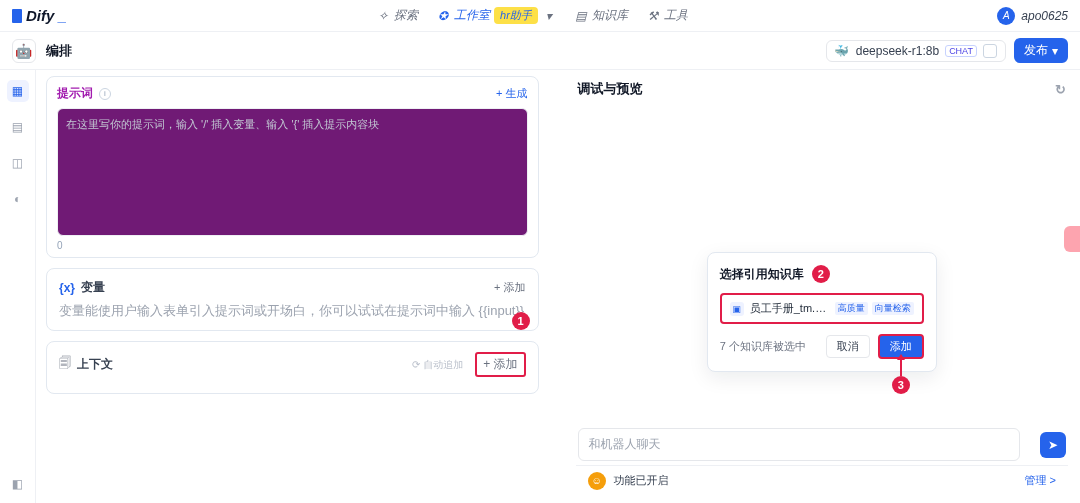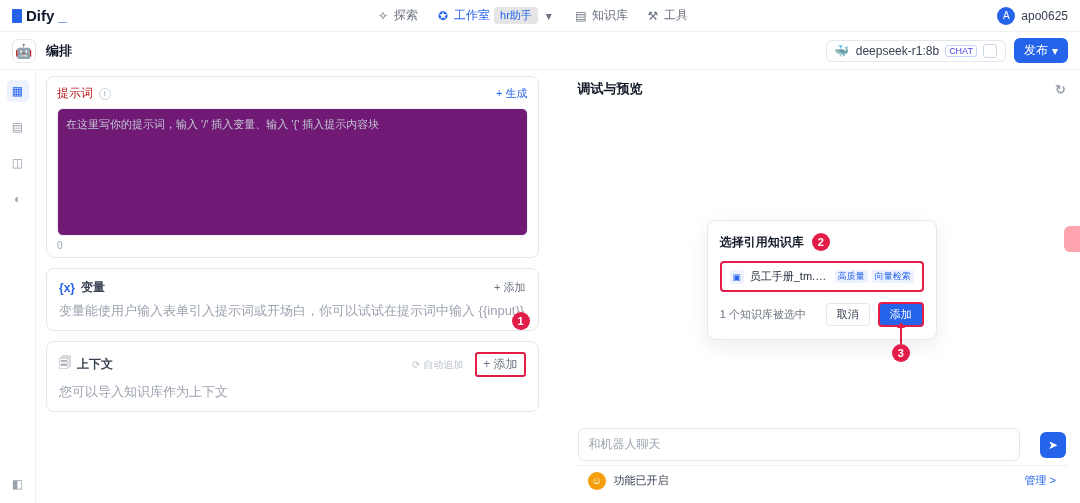--- a/index.html
+++ b/index.html
@@ -9,29 +9,29 @@
     color: #1f2937;
     background: #fff;
     width: 1080px;
     height: 503px;
     overflow: hidden;
     position: relative;
   }
   
   .topbar {
     display: flex; align-items: center; height: 32px;
-    padding: 0 12px; border-bottom: 1px solid #eef0f4;
+    padding: 0 12px; border-bottom: 1px solid #eef0f4; font-style: italic;
   }
   .logo { display:flex; align-items:center; gap:4px; font-weight:700; font-size:15px; color:#0f172a;}
   .logo .sq { width:10px;height:14px;background:#2563eb;border-radius:1px;display:inline-block;}
   .logo .underscore{color:#2563eb;font-weight:700;}
   .topnav { margin-left:auto; margin-right:auto; display:flex; gap:18px; align-items:center;}
   .topnav .item{display:flex;align-items:center;gap:4px;color:#6b7280;cursor:pointer;}
   .topnav .item.active{color:#2563eb;}
-  .pill{background:#e5e5e5;color:#2563eb;border-radius:4px;padding:1px 6px;font-size:11px;}
+  .pill{background:#fde047;color:#2563eb;border-radius:4px;padding:1px 6px;font-size:11px;}
   .user{display:flex;align-items:center;gap:6px;color:#374151;}
   .avatar{width:18px;height:18px;border-radius:50%;background:#2563eb;color:#fff;display:flex;align-items:center;justify-content:center;font-size:10px;}
   .ic{width:14px;height:14px;display:inline-flex;align-items:center;justify-content:center;color:#6b7280;}
   
   .subbar{display:flex;align-items:center;height:38px;padding:0 12px 0 8px;border-bottom:1px solid #eef0f4;}
   .app-icon{width:24px;height:24px;border-radius:6px;background:#fff;border:1px solid #e5e7eb;display:flex;align-items:center;justify-content:center;margin-left:4px;margin-right:10px;font-size:14px;}
   .subtitle{font-weight:700;font-size:13px;color:#111827;}
   .sub-right{margin-left:auto;display:flex;align-items:center;gap:8px;}
   .model-chip{display:flex;align-items:center;gap:6px;border:1px solid #e5e7eb;border-radius:6px;padding:3px 8px;color:#374151;background:#fff;}
   .chat-tag{border:1px solid #c7d2fe;color:#4f46e5;border-radius:3px;font-size:9px;padding:0 3px;}
@@ -43,38 +43,38 @@
   .rail .ritem{width:22px;height:22px;border-radius:5px;display:flex;align-items:center;justify-content:center;color:#9ca3af;}
   .rail .ritem.active{background:#eef2ff;color:#2563eb;}
   .rail .bottom{margin-top:auto;margin-bottom:8px;}
   .main{flex:1;display:flex;gap:14px;padding:6px 12px 8px 10px;}
   .left{flex:1;min-width:0;}
   .right{flex:1;min-width:0;position:relative;margin-left:23px;}
   
   .card{border:1px solid #e2e8f0;border-radius:8px;background:#fff;}
   .prompt-card{padding:8px 10px 6px;}
   .card-head{display:flex;align-items:center;gap:6px;margin-bottom:6px;}
-  .card-title{font-weight:400;color:#b91c1c;}
+  .card-title{font-weight:700;color:#a21caf;}
   .info-ic{width:12px;height:12px;border:1px solid #cbd5e1;border-radius:50%;font-size:8px;color:#94a3b8;display:inline-flex;align-items:center;justify-content:center;}
   .gen-btn{margin-left:auto;color:#2563eb;font-size:11px;cursor:pointer;}
   .prompt-area{border:1px solid #eef0f4;border-radius:6px;min-height:128px;padding:8px;color:#c2c8d3;font-size:11px;background:#701a75;}
   .char-count{color:#94a3b8;font-size:10px;margin-top:4px;}
   
   .small-card{margin-top:10px;padding:10px 12px;}
   .sc-head{display:flex;align-items:center;gap:6px;margin-bottom:6px;}
   .sc-ic{color:#2563eb;font-weight:600;}
   .sc-title{font-weight:600;color:#374151;}
   .sc-add{margin-left:auto;color:#6b7280;font-size:11px;cursor:pointer;}
   .sc-desc{color:#9ca3af;font-size:13px;}
   .auto-tag{color:#b9bfca;font-size:10px;margin-left:auto;margin-right:6px;}
   .highlight-box{border:2px solid #e11d48;border-radius:3px;padding:2px 6px;}
   
   .debug-head{display:flex;align-items:center;font-weight:700;font-size:13px;color:#111827;padding:4px 2px 10px;}
   .debug-head .reload{margin-left:auto;color:#9ca3af;cursor:pointer;}
-  .dialog{position:absolute;left:50%;top:144px;transform:translateX(-50%);width:230px;border:1px solid #e2e8f0;border-radius:8px;background:#fff;box-shadow:0 6px 20px rgba(15,23,42,.08);padding:12px;}
+  .dialog{position:absolute;left:50%;top:176px;transform:translateX(-50%);width:230px;border:1px solid #e2e8f0;border-radius:8px;background:#fff;box-shadow:0 6px 20px rgba(15,23,42,.08);padding:12px;}
   .dlg-title{display:flex;align-items:center;gap:8px;font-weight:700;color:#111827;margin-bottom:10px;font-size:12px;}
   .num{width:18px;height:18px;border-radius:50%;background:#e11d48;color:#fff;display:flex;align-items:center;justify-content:center;font-size:11px;font-weight:700;}
   .kb-item{display:flex;align-items:center;gap:6px;border:2px solid #e11d48;border-radius:4px;padding:6px 8px;margin-bottom:10px;}
   .kb-ic{width:14px;height:14px;border-radius:3px;background:#eef2ff;color:#2563eb;display:flex;align-items:center;justify-content:center;font-size:9px;}
   .kb-name{font-size:11px;color:#1f2937;flex:1;white-space:nowrap;overflow:hidden;text-overflow:ellipsis;}
   .kb-tags{display:flex;gap:4px;}
   .kb-tag{font-size:9px;color:#2563eb;background:#eef2ff;border-radius:2px;padding:0 3px;}
   .dlg-foot{display:flex;align-items:center;gap:8px;}
   .sel-count{color:#6b7280;font-size:11px;flex:1;}
   .btn{border-radius:4px;padding:3px 10px;font-size:11px;cursor:pointer;}
@@ -184,21 +184,20 @@
       <div class="card small-card" style="position:relative;">
         <span class="num num1">1</span>
         <div class="sc-head">
           <span style="color:#6b7280">🗐</span>
           <span class="sc-title">上下文</span>
           <span class="auto-tag">⟳ 自动追加</span>
           <span class="highlight-box">
             <span style="color:#6b7280">+ 添加</span>
           </span>
         </div>
-        <div class="sc-desc">您可以导入知识库作为上下文</div>
       </div>
     </div>
 
     <div class="right">
       <div class="debug-head">
         <span>调试与预览</span>
         <span class="reload">↻</span>
       </div>
 
       <div class="dialog">
@@ -208,21 +207,21 @@
         </div>
         <div class="kb-item">
           <span class="kb-ic">▣</span>
           <span class="kb-name">员工手册_tm.pdf...</span>
           <span class="kb-tags">
             <span class="kb-tag">高质量</span>
             <span class="kb-tag">向量检索</span>
           </span>
         </div>
         <div class="dlg-foot">
-          <span class="sel-count">1 个知识库被选中</span>
+          <span class="sel-count">7 个知识库被选中</span>
           <span class="btn btn-cancel">取消</span>
           <span class="btn btn-primary">
             <span>添加</span>
             <span class="arrow"></span>
             <span class="num num3">3</span>
           </span>
         </div>
       </div>
 
       <div class="chatbar">

